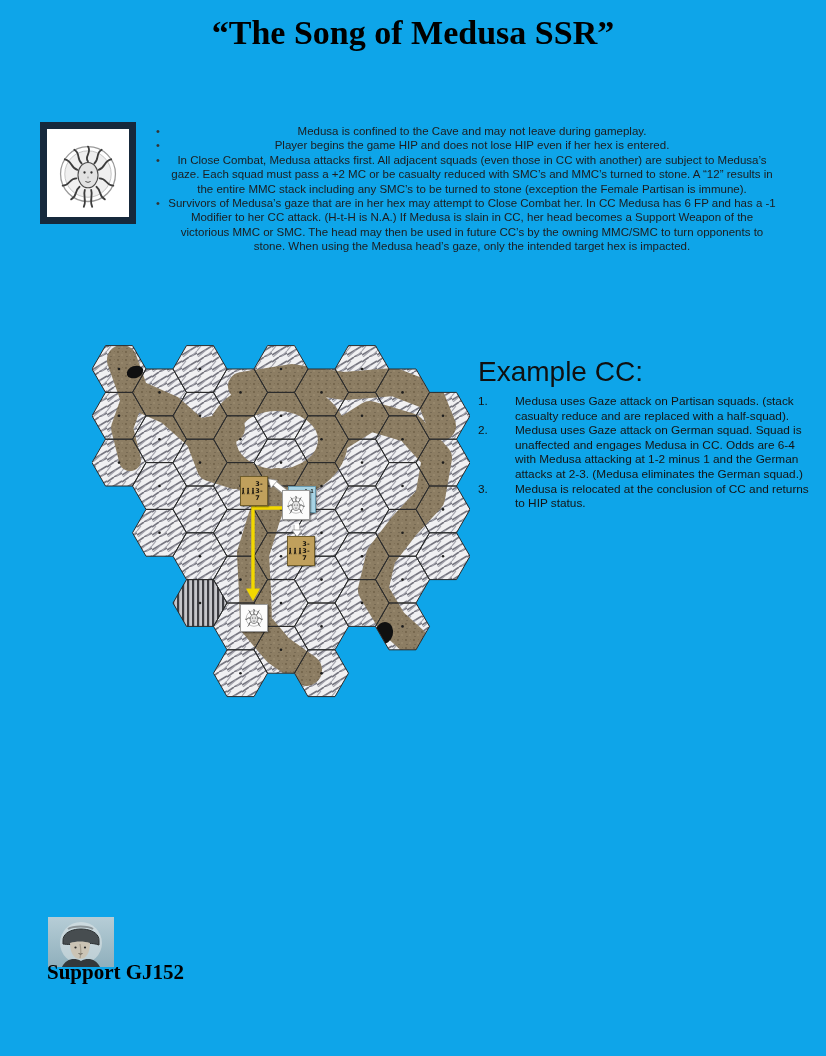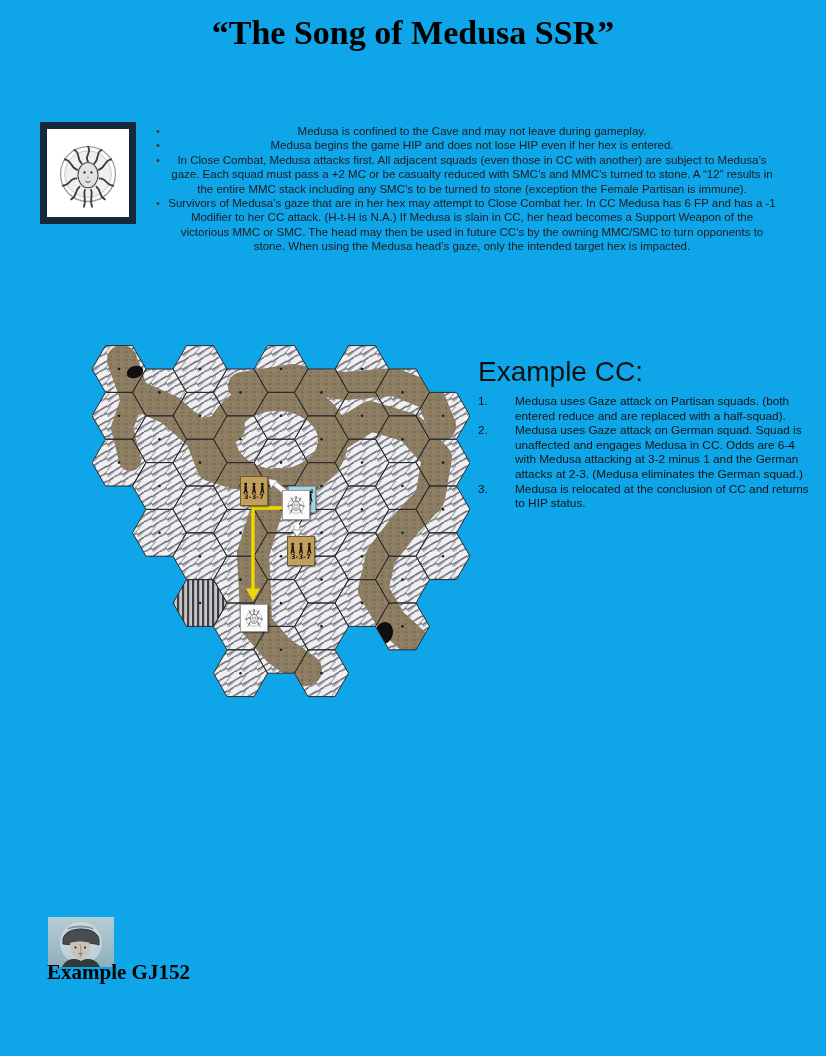--- a/index.html
+++ b/index.html
@@ -14,21 +14,21 @@
               display:flex;align-items:center;justify-content:center;}
 
   .rules{position:absolute;left:168px;top:124px;width:608px;margin:0;padding:0;list-style:none;
          font-size:11.5px;line-height:14.4px;text-align:center;}
   .rules li{position:relative;margin:0;}
   .rules li::before{content:"\2022";position:absolute;left:-12px;top:0;font-size:11px;color:#333;}
 
   .map{position:absolute;left:92px;top:342px;width:378px;height:356px;}
   #map-svg{position:absolute;left:0;top:0;width:378px;height:356px;}
 
-  .counter{position:absolute;width:28px;box-sizing:border-box;display:flex;flex-direction:column;
+  .counter{position:absolute;width:28px;box-sizing:border-box;display:flex;flex-direction:row;
            align-items:center;justify-content:center;box-shadow:1px 1px 1.5px rgba(0,0,0,.45);}
   .counter.tan{height:30px;background:var(--tan,#c0a05c);border:1px solid #6f5d2c;}
   .counter.blue{height:27px;background:var(--blue,#a8d4e5);border:1px solid #6898ac;}
   .counter.white{height:30px;background:#fcfcfc;border:1px solid #9a9a9a;}
   .cv{font-size:6.5px;line-height:7px;font-weight:700;color:#15120c;letter-spacing:.2px;
       font-family:"DejaVu Sans",sans-serif;}
   .corner{position:absolute;top:.5px;right:1.5px;font-size:5.5px;line-height:6px;font-weight:700;color:#15120c;}
   .figs{width:24px;height:12px;display:block;}
   .med{width:22px;height:22px;display:block;}
 
@@ -69,21 +69,21 @@
       </g>
       <circle cx="26.7" cy="35.5" r="1.1" fill="#2d2d2d"></circle>
       <circle cx="33.3" cy="35.5" r="1.1" fill="#2d2d2d"></circle>
       <path d="M27.5,44 Q30,45.8 32.5,44" fill="none" stroke="#4a4a4a" stroke-width="0.9"></path>
       <path d="M30,38.5 L29.2,41 H30.8 Z" fill="#9a9a9a"></path>
     </svg>
   </div>
 
   <ul class="rules">
     <li>Medusa is confined to the Cave and may not leave during gameplay.</li>
-    <li>Medusa begins the game HIP and does not lose HIP even if her hex is entered.</li>
+    <li>Player begins the game HIP and does not lose HIP even if her hex is entered.</li>
     <li>In Close Combat, Medusa attacks first. All adjacent squads (even those in CC with another) are subject to Medusa’s gaze. Each squad must pass a +2 MC or be casualty reduced with SMC’s and MMC’s turned to stone. A “12” results in the entire MMC stack including any SMC’s to be turned to stone (exception the Female Partisan is immune).</li>
     <li>Survivors of Medusa’s gaze that are in her hex may attempt to Close Combat her. In CC Medusa has 6 FP and has a -1 Modifier to her CC attack. (H-t-H is N.A.) If Medusa is slain in CC, her head becomes a Support Weapon of the victorious MMC or SMC. The head may then be used in future CC’s by the owning MMC/SMC to turn opponents to stone. When using the Medusa head’s gaze, only the intended target hex is impacted.</li>
   </ul>
 
   <div class="map">
     <svg id="map-svg" viewBox="0 0 378 356">
         <defs>
     <pattern id="rock" width="15" height="15" patternUnits="userSpaceOnUse">
       <rect width="15" height="15" fill="#f0f0f2"></rect>
       <path d="M0,5 L7,0 M0,13 L15,4 M7,15 L15,11" stroke="#767680" stroke-width="1.7" fill="none"></path>
@@ -429,25 +429,25 @@
           <circle cx="13.4" cy="12" r="0.55" fill="#222"></circle>
         <path d="M10.8,15.2 Q12,16 13.2,15.2" stroke="#444" stroke-width="0.6" fill="none"></path>
       </svg>
     </div>
   </div>
 
   <div class="example">
     <h2>Example CC:</h2>
     <div class="ex-item">
       <span class="ex-num">1.</span>
-      <span class="ex-text">Medusa uses Gaze attack on Partisan squads. (both entered reduce and are replaced with a half-squad).</span>
+      <span class="ex-text">Medusa uses Gaze attack on Partisan squads. (stack casualty reduce and are replaced with a half-squad).</span>
     </div>
     <div class="ex-item">
       <span class="ex-num">2.</span>
-      <span class="ex-text">Medusa uses Gaze attack on German squad. Squad is unaffected and engages Medusa in CC. Odds are 6-4 with Medusa attacking at 3-2 minus 1 and the German attacks at 2-3. (Medusa eliminates the German squad.)</span>
+      <span class="ex-text">Medusa uses Gaze attack on German squad. Squad is unaffected and engages Medusa in CC. Odds are 6-4 with Medusa attacking at 1-2 minus 1 and the German attacks at 2-3. (Medusa eliminates the German squad.)</span>
     </div>
     <div class="ex-item">
       <span class="ex-num">3.</span>
       <span class="ex-text">Medusa is relocated at the conclusion of CC and returns to HIP status.</span>
     </div>
   </div>
 
   <div class="soldier-box">
     <svg width="66" height="50" viewBox="0 0 66 50">
       <defs>
@@ -462,15 +462,15 @@
       <path d="M20,12 C25,8.5 40,8.5 45,12" stroke="#8b9498" fill="none" stroke-width="2"></path>
       <path d="M22,26 C22,36 26,42 32,42 C38,42 42,36 42,26 C36,24 28,24 22,26 Z" fill="#cbc4b5"></path>
       <path d="M32,27 C33,32 33,37 32,41" stroke="#a59d8d" stroke-width="1.2" fill="none"></path>
       <circle cx="27.5" cy="30.5" r="1.1" fill="#2b2b2b"></circle>
       <circle cx="37" cy="30.5" r="1.1" fill="#2b2b2b"></circle>
       <path d="M30.5,36.5 Q32.5,37.8 34.5,36.5" stroke="#5a544a" stroke-width="0.9" fill="none"></path>
       <path d="M14,50 C18,42 26,40 33,44 C40,40 48,42 52,50 Z" fill="#33383b"></path>
     </svg>
   </div>
 
-  <p class="scenario">Example GJ152</p>
+  <p class="scenario">Support GJ152</p>
 
 </div>
 
 </body></html>

